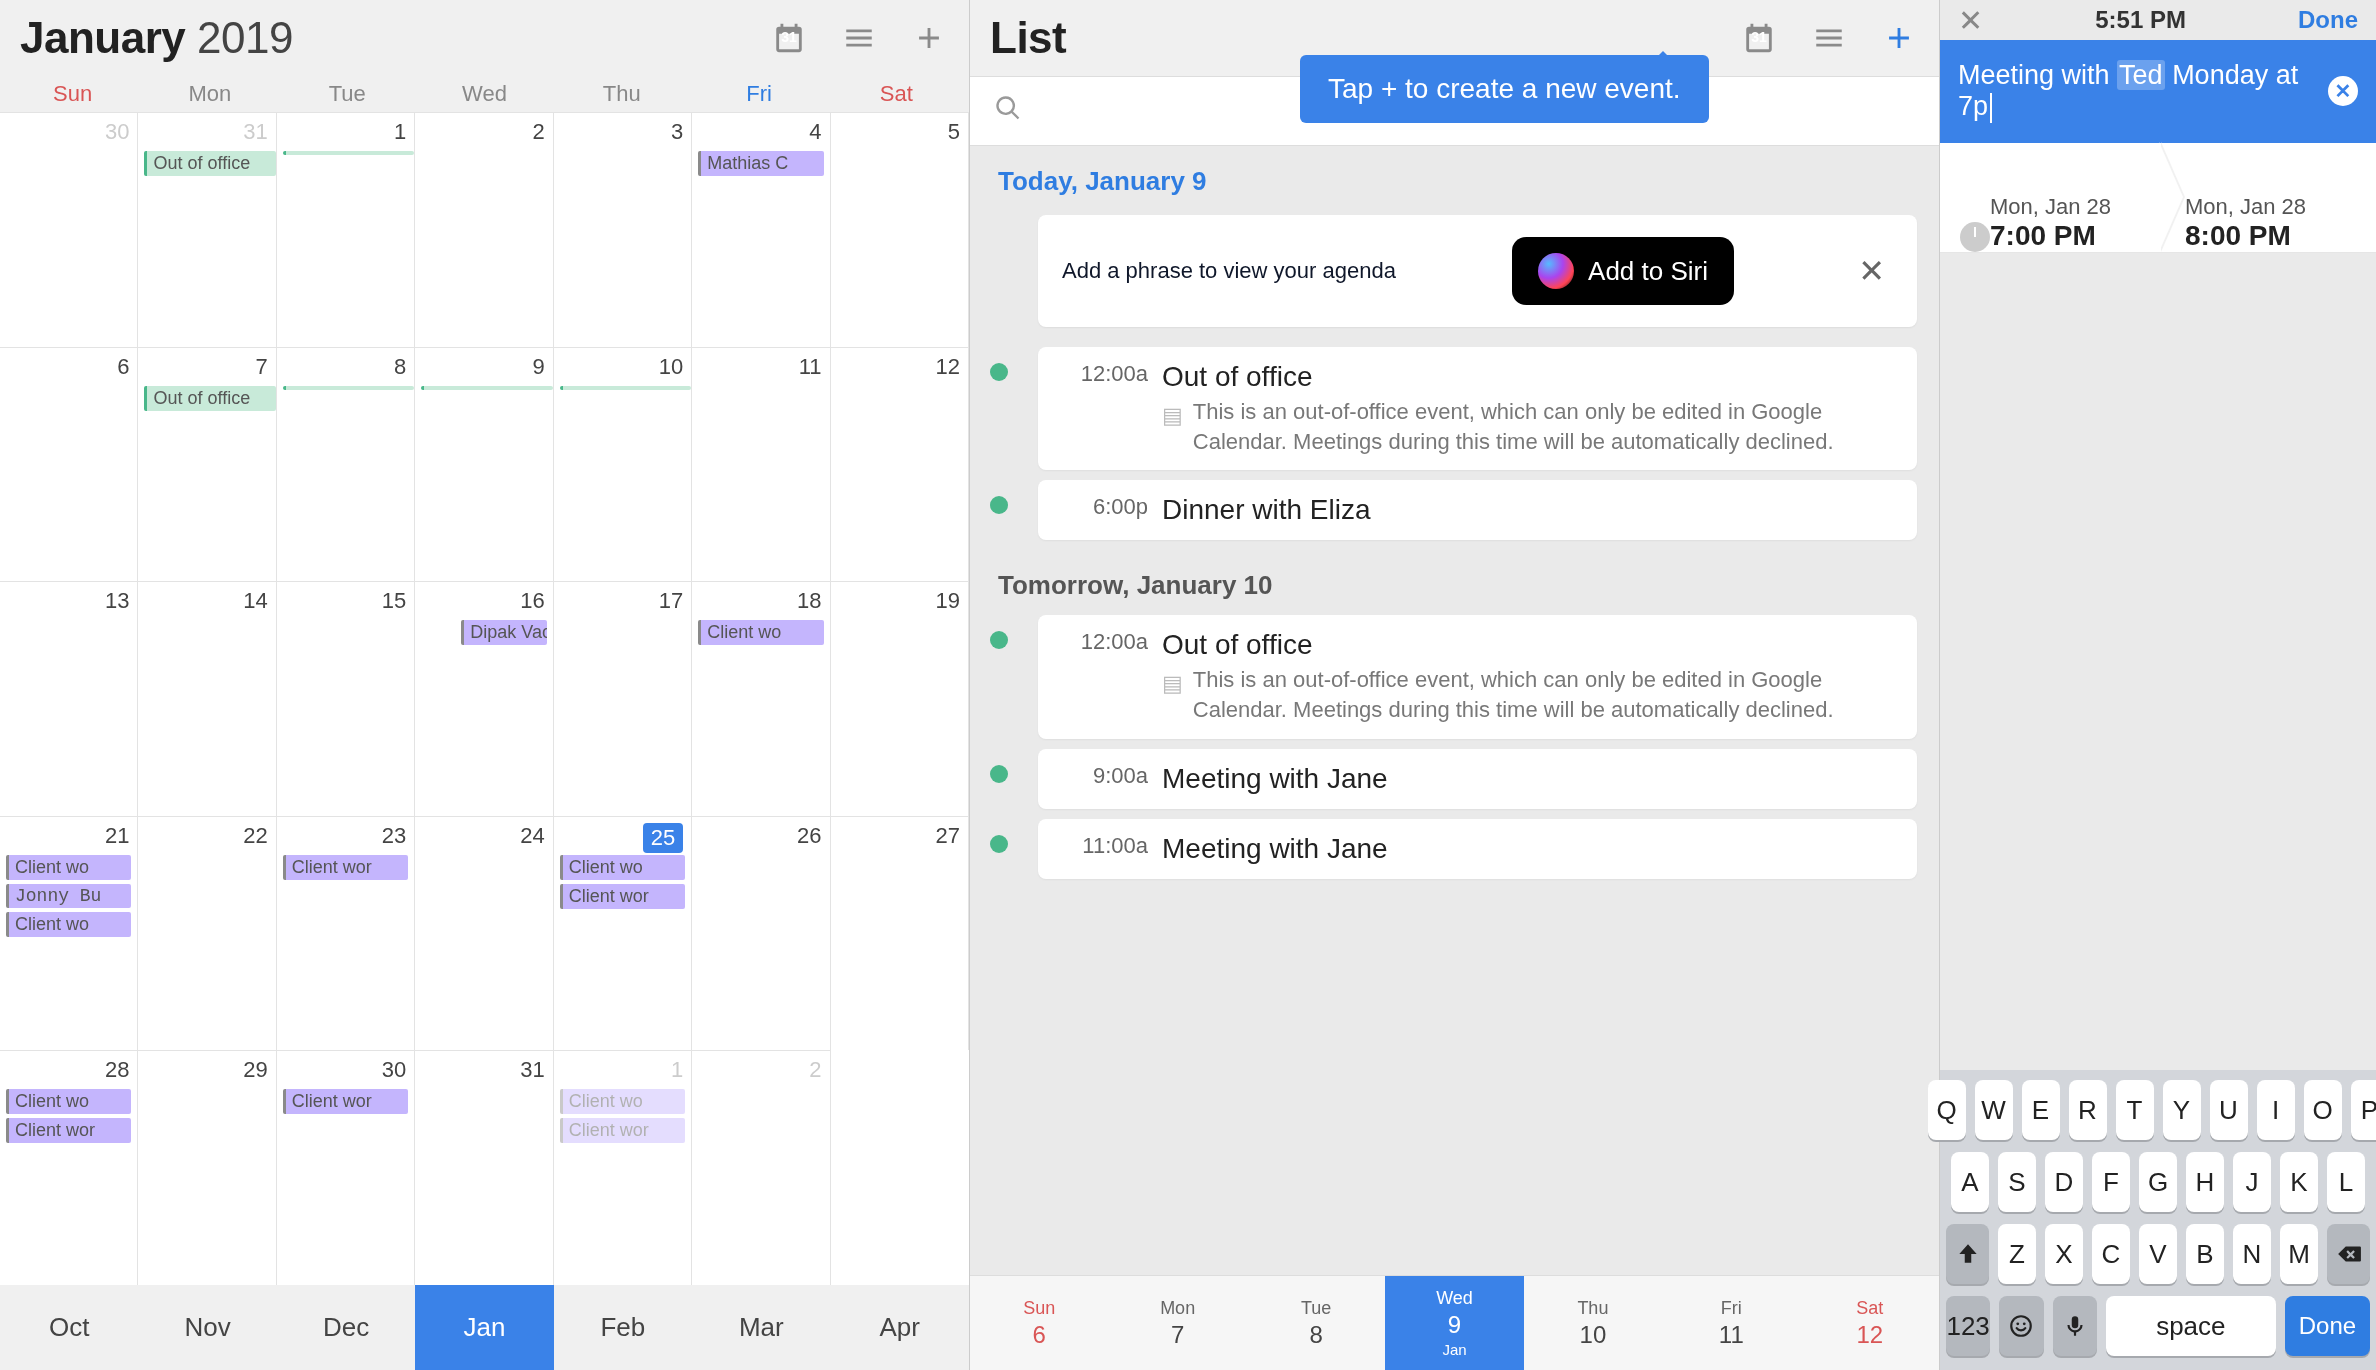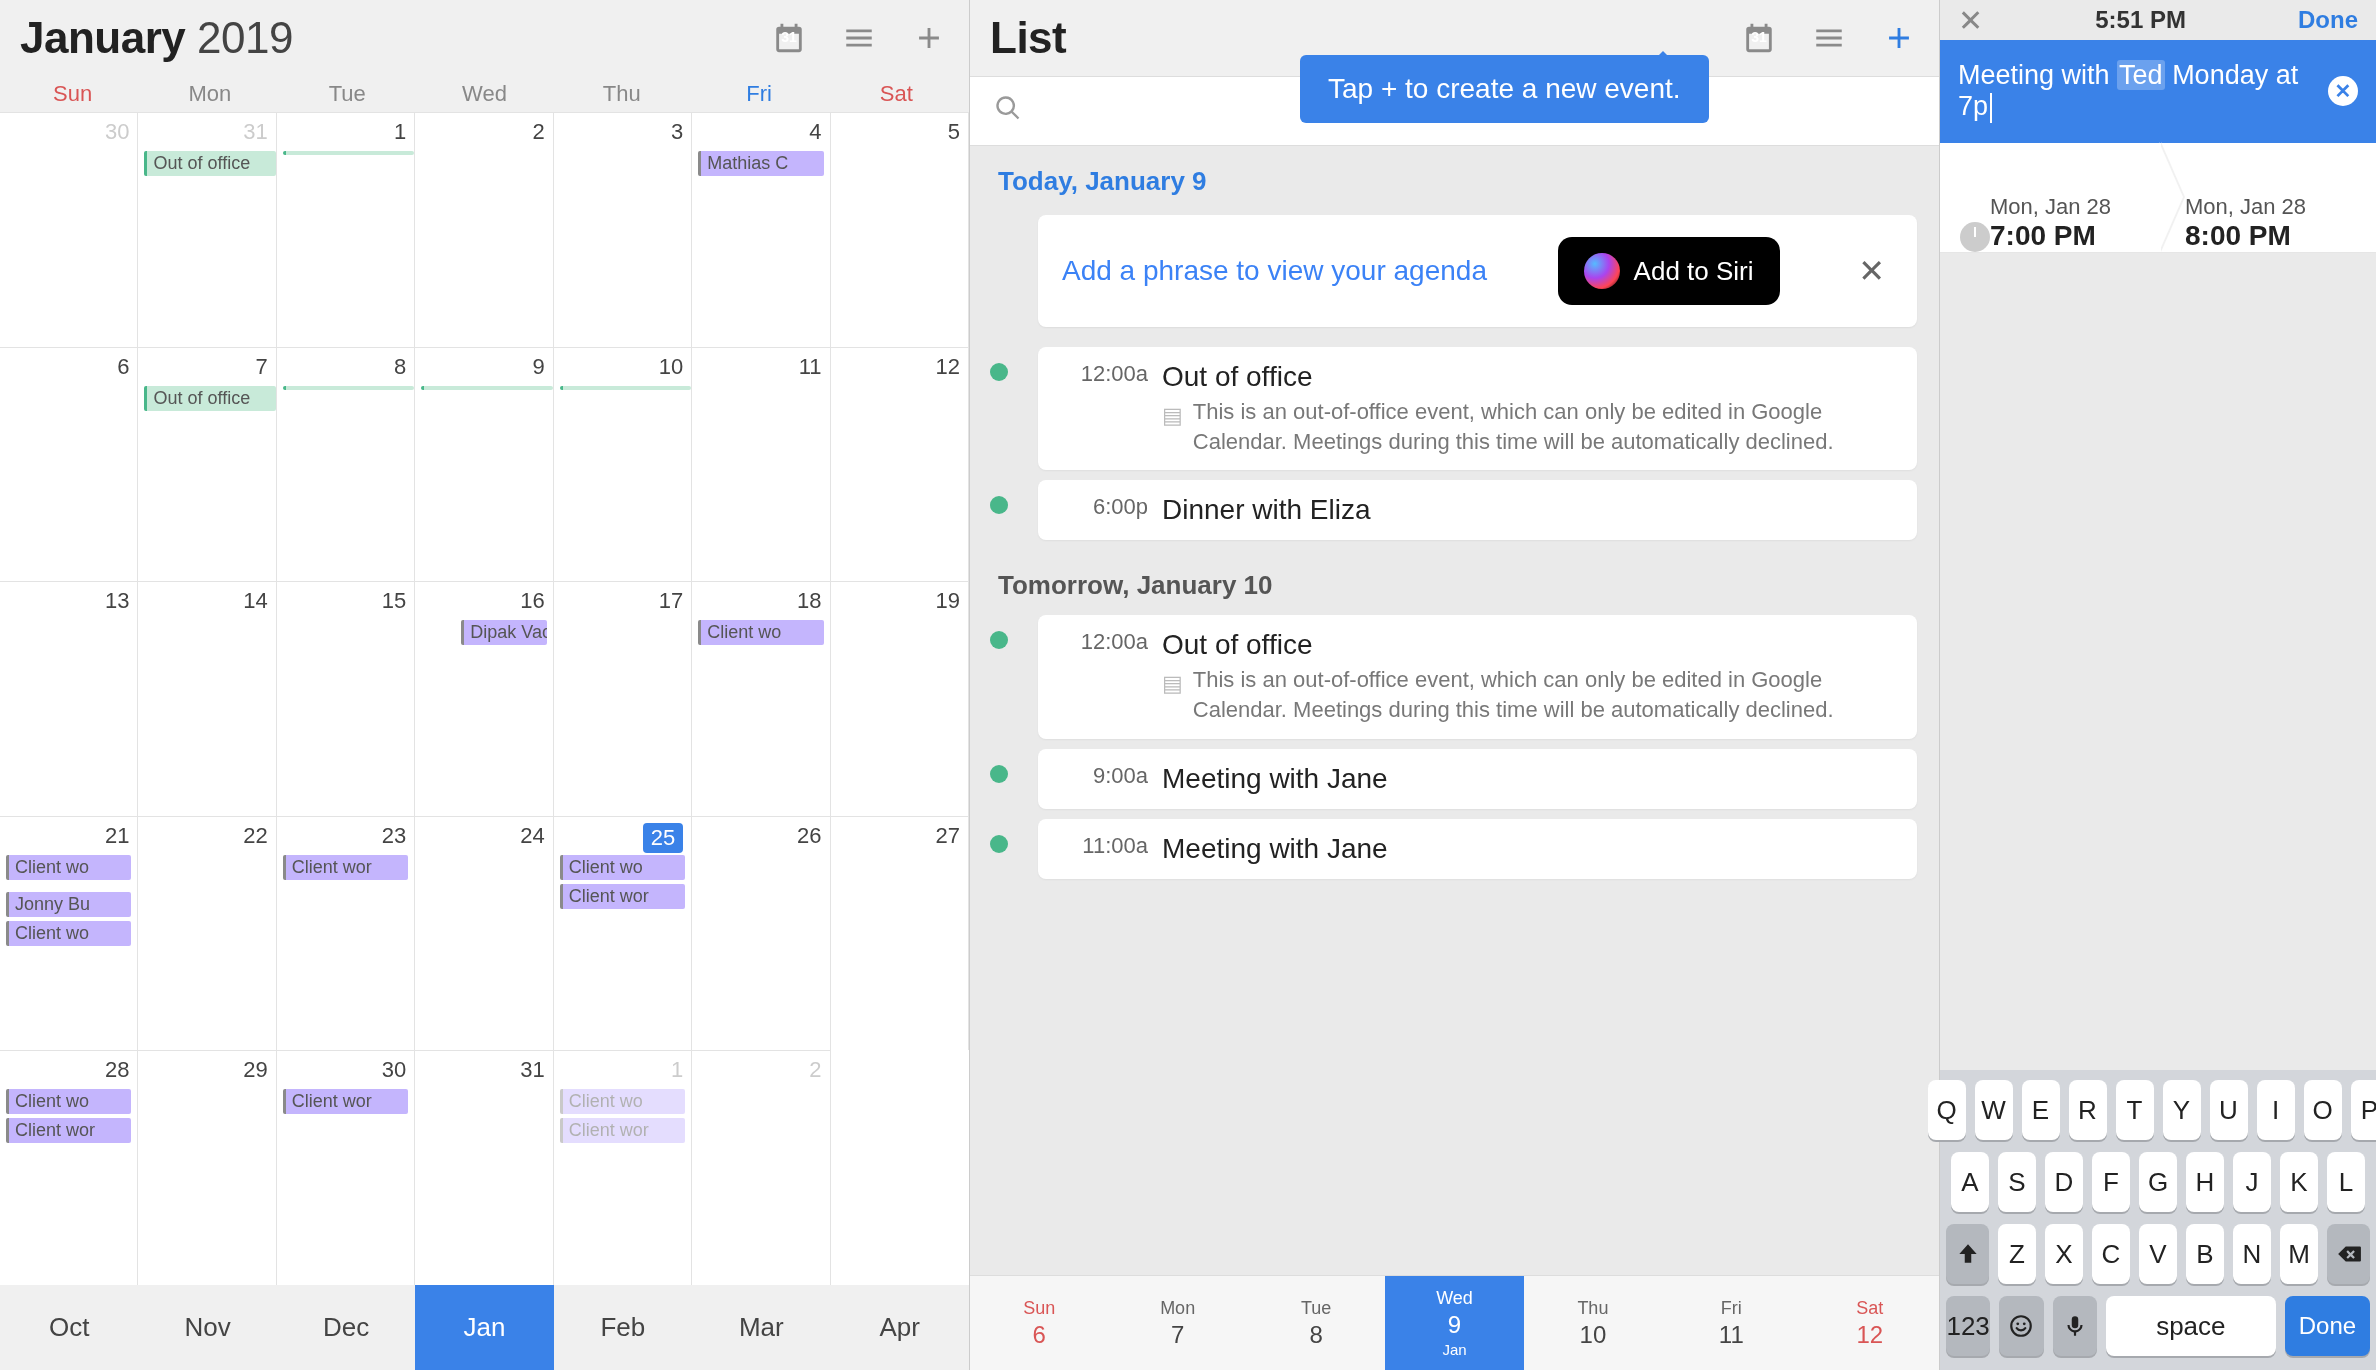--- a/index.html
+++ b/index.html
@@ -49,21 +49,21 @@
 
 .searchbar{height:70px;background:#fff;border-top:1px solid #ddd;border-bottom:1px solid #ddd;display:flex;align-items:center;padding:0 24px}
 .searchbar .mag{color:#9a9a9a;font-size:30px}
 .tooltip{position:absolute;top:55px;left:330px;background:#3a82e8;color:#fff;font-size:28px;padding:18px 28px;border-radius:6px;z-index:10}
 .tooltip:after{content:"";position:absolute;top:-14px;right:36px;border:10px solid transparent;border-bottom-color:#3a82e8}
 .list-body{flex:1;overflow:hidden;background:#eaeaea;padding:0 0 0 0}
 .section-label{font-size:26px;color:#2f7de1;font-weight:600;padding:20px 28px 10px}
 .section-label.gray{color:#555;font-weight:600}
 
 .siri-card{background:#fff;border-radius:8px;margin:8px 22px 20px 68px;padding:22px 24px;display:flex;align-items:center;justify-content:space-between;gap:20px;box-shadow:0 1px 2px rgba(0,0,0,0.06)}
-.siri-text{color:#3b82f6;font-size:28px;line-height:1.35}
+.siri-text{color:#0f172a;font-size:22px;line-height:1.35}
 .siri-btn{background:#000;color:#fff;border-radius:14px;padding:16px 26px;display:flex;align-items:center;gap:14px;font-size:26px}
 .siri-orb{width:36px;height:36px;border-radius:50%;background:radial-gradient(circle at 30% 30%,#5bf,#a4e 40%,#f45 70%,#000)}
 .siri-close{font-size:32px;color:#666;padding:4px 8px}
 
 .evt-wrap{padding:0 22px}
 .evt{background:#fff;border-radius:8px;margin:4px 0 10px 46px;padding:14px 20px;position:relative;box-shadow:0 1px 2px rgba(0,0,0,0.05)}
 .evt:before{content:"";position:absolute;left:-48px;top:16px;width:18px;height:18px;border-radius:50%;background:#49b78a}
 .evt-time{display:inline-block;width:90px;text-align:right;color:#666;font-size:22px;vertical-align:top}
 .evt-title{display:inline-block;margin-left:14px;font-size:28px;color:#222;vertical-align:top}
 .evt-desc{margin-left:104px;margin-top:4px;color:#787878;font-size:22px;line-height:1.35;display:flex;gap:10px}
@@ -216,21 +216,21 @@
       <div class="cell">
         <div class="num">18</div>
         <div class="chip" style="margin-top: 34px;">Client wo</div>
       </div>
       <div class="cell">
         <div class="num">19</div>
       </div>
       <div class="cell">
         <div class="num">21</div>
         <div class="chip" style="margin-top: 34px;">Client wo</div>
-        <div class="chip" style="margin-top: 12px;">Jonny Bu</div>
+        <div class="chip" style="margin-top: 4px; font-family: Liberation Mono, monospace;">Jonny Bu</div>
         <div class="chip" style="margin-top: 4px;">Client wo</div>
       </div>
       <div class="cell">
         <div class="num">22</div>
       </div>
       <div class="cell">
         <div class="num">23</div>
         <div class="chip" style="margin-top: 34px;">Client wor</div>
       </div>
       <div class="cell">

